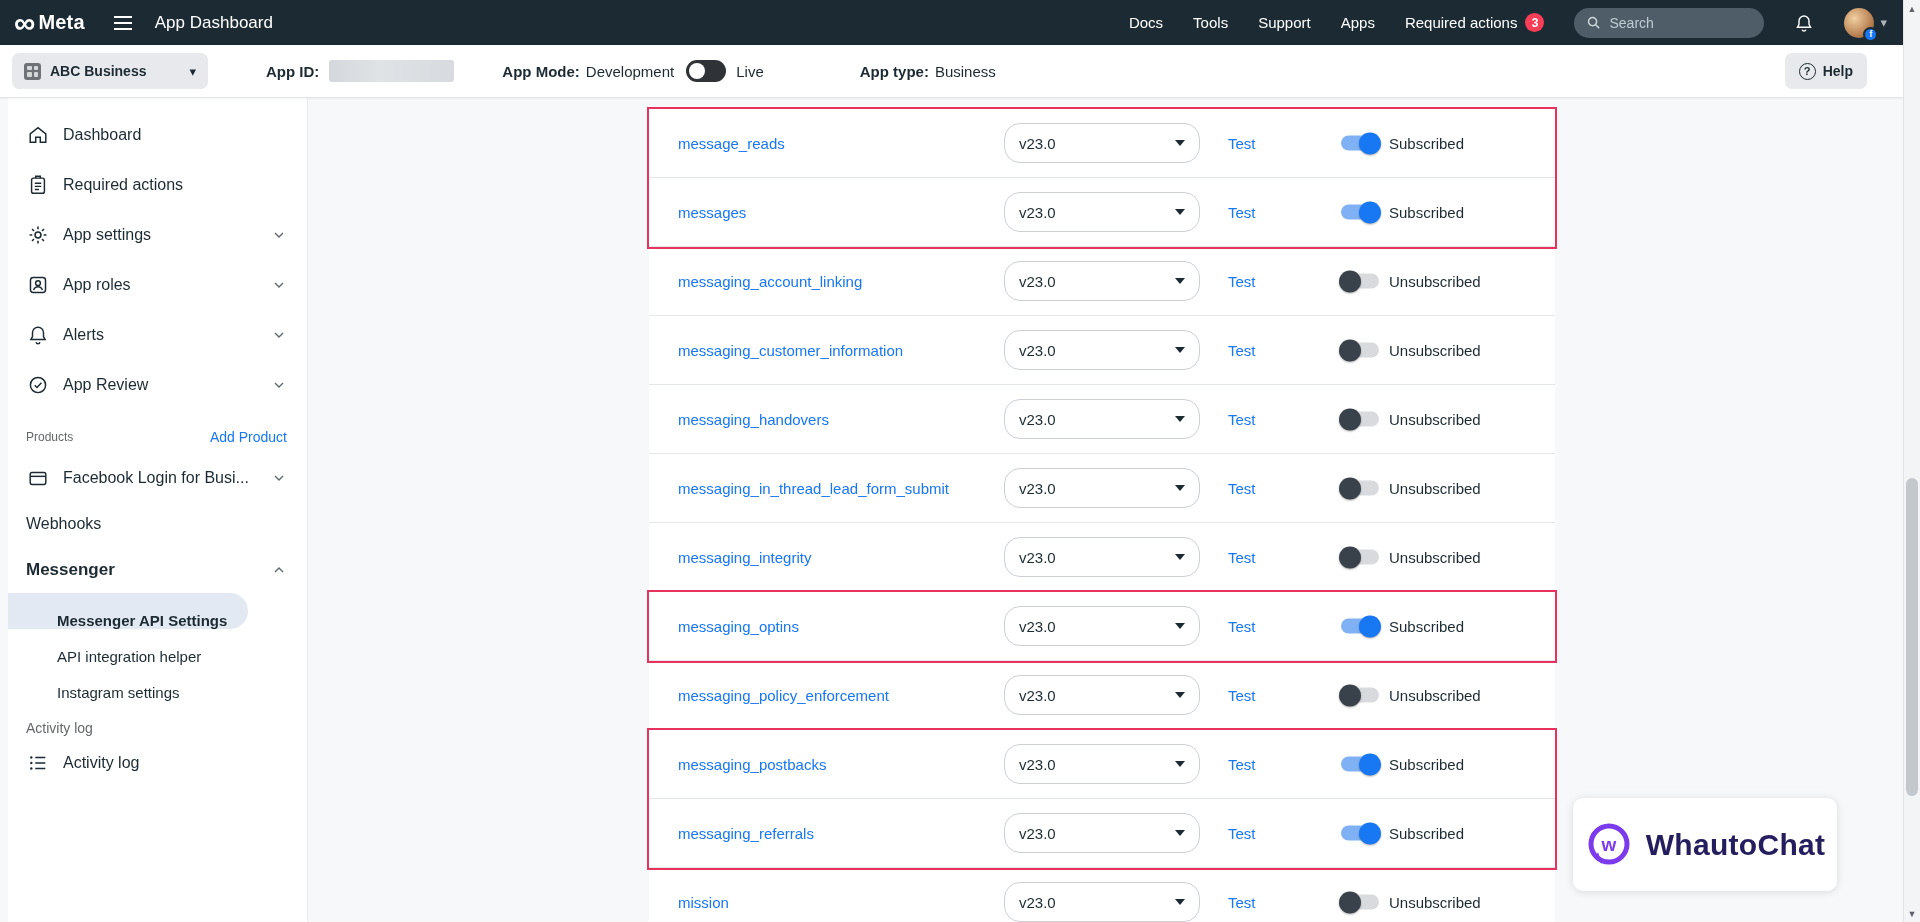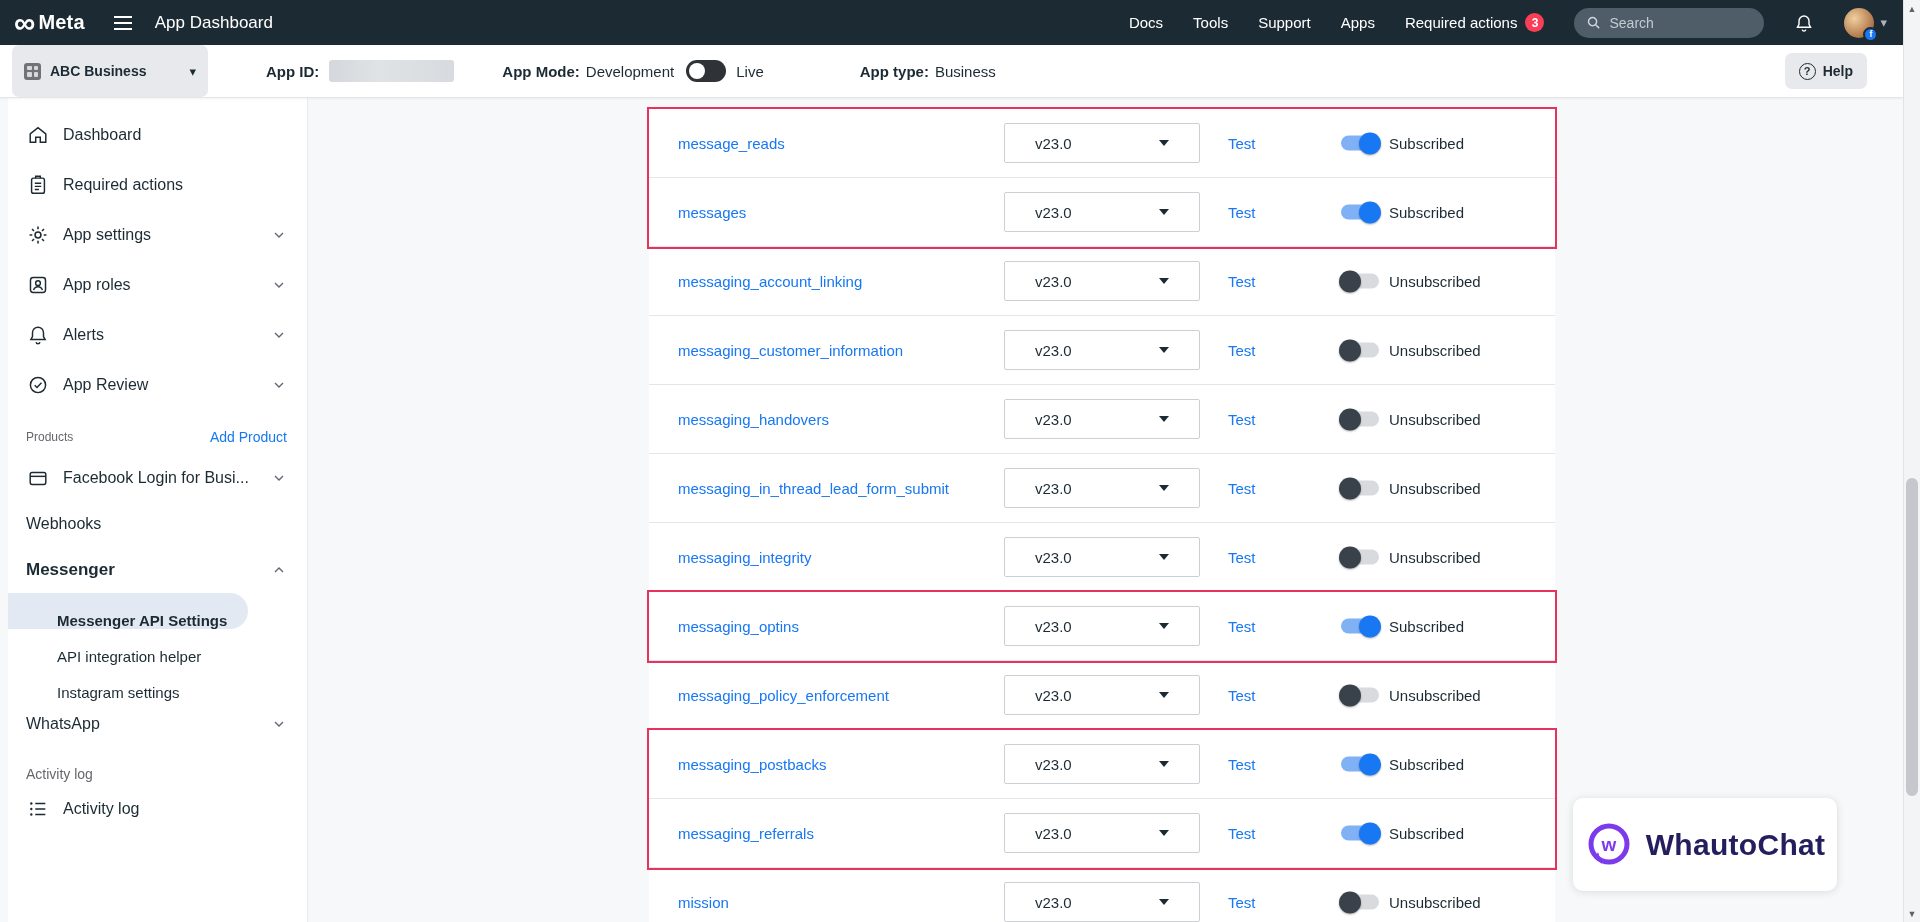--- a/index.html
+++ b/index.html
@@ -30,21 +30,21 @@
   .avatar-wrap{display:flex;align-items:center;gap:6px;cursor:pointer;}
   .avatar{width:30px;height:30px;border-radius:50%;position:relative;
     background:radial-gradient(circle at 35% 35%, #f0cfa0, #b98254 60%, #7c5633);}
   .fbbadge{position:absolute;right:-4px;bottom:-4px;width:15px;height:15px;border-radius:50%;background:#1877f2;
     color:#fff;font-size:9px;font-weight:bold;display:flex;align-items:center;justify-content:center;border:2px solid #1c2b33;}
   .avcaret{color:#aab4ba;font-size:13px;}
   
   .toolbar{position:absolute;top:45px;left:0;width:1903px;height:53px;background:#fff;
     border-bottom:1px solid #e3e5e8;box-shadow:0 1px 2px rgba(0,0,0,.05);
     display:flex;align-items:center;z-index:7;}
-  .appselector{margin-left:12px;width:196px;height:52px;background:#e7e9ec;border-radius:7px;
+  .appselector{margin-left:12px;width:196px;height:36px;background:#e7e9ec;border-radius:7px;
     display:flex;align-items:center;padding:0 12px;gap:9px;cursor:pointer;}
   .appicon{width:17px;height:17px;border-radius:3px;background:#6f7377;display:grid;
     grid-template-columns:1fr 1fr;gap:2px;padding:3px;flex:none;}
   .appicon i{background:#d6d8da;border-radius:1px;}
   .sel-label{font-size:14px;font-weight:bold;flex:1;white-space:nowrap;overflow:hidden;}
   .selcaret{font-size:13px;}
   .tb-group{display:flex;align-items:center;font-size:15px;}
   .lbl-b{font-weight:bold;margin-right:6px;white-space:nowrap;}
   .g-appid{margin-left:58px;}
   .appid-blur{width:125px;height:22px;border-radius:3px;margin-left:4px;
@@ -71,22 +71,22 @@
   .plainitem.boldit{font-weight:bold;font-size:17px;}
   .subitem{height:36px;display:flex;align-items:flex-end;padding-left:49px;font-size:15px;cursor:pointer;}
   .subitem.selected{background:#e3e9f2;border-radius:0 18px 18px 0;width:240px;font-weight:bold;}
   .actlabel{margin-top:15px;height:24px;display:flex;align-items:center;padding-left:18px;font-size:14px;color:#65676b;}
   
   .main{position:absolute;left:300px;top:98px;right:17px;bottom:0;background:#f7f8f9;overflow:hidden;text-align:center;}
   .table{position:absolute;left:349px;top:11px;width:906px;}
   .trow{height:69px;background:#fff;border-bottom:1px solid #e4e6ea;position:relative;}
   .fname{position:absolute;left:29px;top:50%;transform:translateY(-50%);color:#1877f2;font-size:15px;cursor:pointer;}
   .vsel{position:absolute;left:355px;top:50%;transform:translateY(-50%);width:196px;height:40px;
-    border:1px solid #ccd0d5;border-radius:2px;background:#fff;display:flex;align-items:center;
-    padding:0 30px;font-size:15px;cursor:pointer;}
+    border:1px solid #ccd0d5;border-radius:16px;background:#fff;display:flex;align-items:center;
+    padding:0 14px;font-size:15px;cursor:pointer;}
   .vcaret{margin-left:auto;width:0;height:0;border-left:5px solid transparent;border-right:5px solid transparent;
     border-top:6px solid #1c2b33;}
   .test{position:absolute;left:579px;top:50%;transform:translateY(-50%);color:#1877f2;font-size:15px;cursor:pointer;}
   .switch{position:absolute;left:692px;top:50%;transform:translateY(-50%);width:38px;height:15px;border-radius:8px;cursor:pointer;}
   .knob{position:absolute;top:50%;transform:translateY(-50%);width:22px;height:22px;border-radius:50%;
     box-shadow:0 1px 2px rgba(0,0,0,.3);}
   .switch.on{background:#7fb1f4;}
   .switch.on .knob{right:-2px;background:#1877f2;}
   .switch.off{background:#d8dade;}
   .switch.off .knob{left:-2px;background:#39424b;}
@@ -300,28 +300,20 @@
   <div class="subitem selected">
     <span>Messenger API Settings</span>
   </div>
   <div class="subitem">
     <span>API integration helper</span>
   </div>
   <div class="subitem">
     <span>Instagram settings</span>
   </div>
 
-  <div class="plainitem">
-    <span>WhatsApp</span>
-    <span class="chev">
-        <svg width="16" height="16" viewBox="0 0 24 24" fill="none" stroke="currentColor" stroke-width="2">
-          <path d="m6 9 6 6 6-6"></path>
-        </svg>
-      </span>
-  </div>
 
   <div class="actlabel">Activity log</div>
 
   <div class="plainitem">
     <span class="sicon" style="margin-right:13px;">
       <svg width="22" height="22" viewBox="0 0 24 24" fill="none" stroke="currentColor" stroke-width="1.7">
           <path d="M9 6h11M9 12h11M9 18h11"></path>
           <circle cx="4.7" cy="6" r="1.3" fill="currentColor" stroke="none"></circle>
           <circle cx="4.7" cy="12" r="1.3" fill="currentColor" stroke="none"></circle>
           <circle cx="4.7" cy="18" r="1.3" fill="currentColor" stroke="none"></circle>

